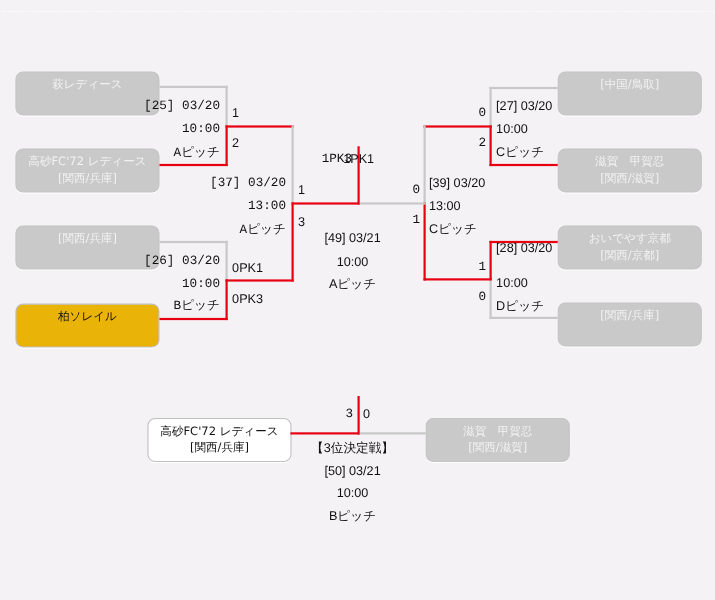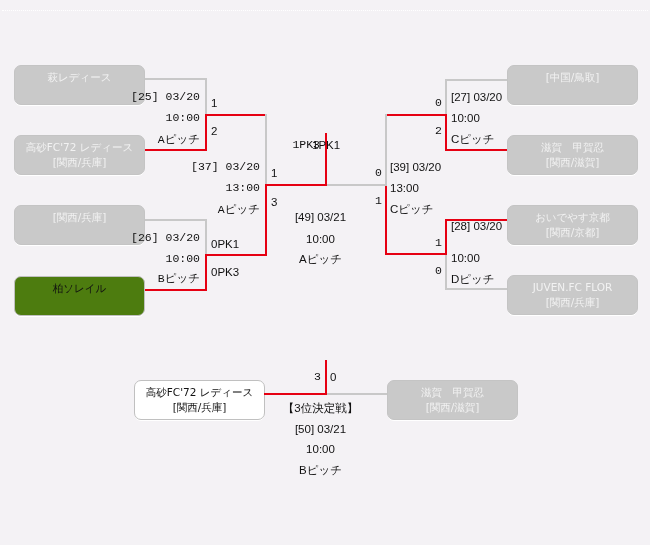--- a/index.html
+++ b/index.html
@@ -37,37 +37,36 @@
 <div class="box" style="left: 14px; top: 65px; background: rgb(201, 201, 201);">
   <span class="nm">萩レディース</span>
 </div>
 <div class="box" style="left: 14px; top: 135px; background: rgb(201, 201, 201);">
   <span class="nm">高砂FC'72 レディース</span>
   <span class="rg">[関西/兵庫]</span>
 </div>
 <div class="box" style="left: 14px; top: 205px; background: rgb(201, 201, 201);">
   <span class="rg">[関西/兵庫]</span>
 </div>
-<div class="box active" style="left: 14px; top: 276px; background: #4d7c0f;">
+<div class="box active" style="left: 14px; top: 276px; background: #eab308;">
   <span class="nm">柏ソレイル</span>
 </div>
 
 <div class="box" style="left: 507px; top: 65px; background: rgb(201, 201, 201);">
   <span class="rg">[中国/鳥取]</span>
 </div>
 <div class="box" style="left: 507px; top: 135px; background: rgb(201, 201, 201);">
   <span class="nm">滋賀　甲賀忍</span>
   <span class="rg">[関西/滋賀]</span>
 </div>
 <div class="box" style="left: 507px; top: 205px; background: rgb(201, 201, 201);">
   <span class="nm">おいでやす京都</span>
   <span class="rg">[関西/京都]</span>
 </div>
 <div class="box" style="left: 507px; top: 275px; background: rgb(201, 201, 201);">
-  <span class="nm">JUVEN.FC FLOR</span>
   <span class="rg">[関西/兵庫]</span>
 </div>
 
 <div class="ln h g" style="left: 145px; top: 78px; width: 62px; background: rgb(200, 200, 200);"></div>
 <div class="ln v g" style="left: 205px; top: 78px; height: 37px; background: rgb(200, 200, 200);"></div>
 <div class="ln v r" style="left: 205px; top: 114px; height: 37px; background: rgb(230, 0, 18);"></div>
 <div class="ln h r" style="left: 145px; top: 149px; width: 62px; background: rgb(230, 0, 18);"></div>
 <div class="ln h r" style="left: 205px; top: 114px; width: 62px; background: rgb(230, 0, 18);"></div>
 
 <div class="ln h g" style="left: 145px; top: 219px; width: 62px; background: rgb(200, 200, 200);"></div>

